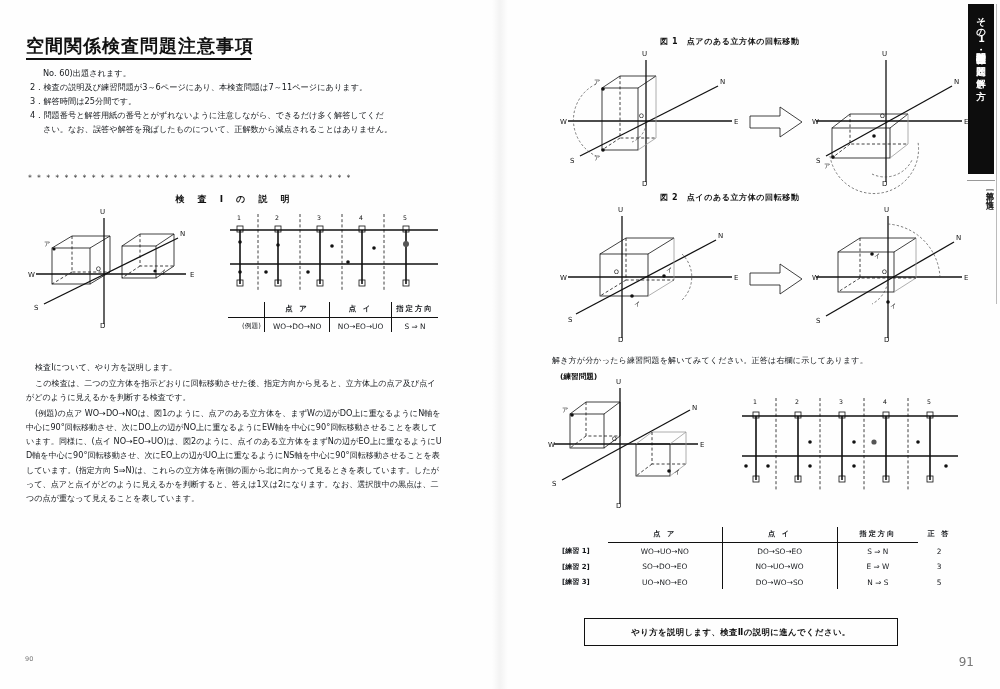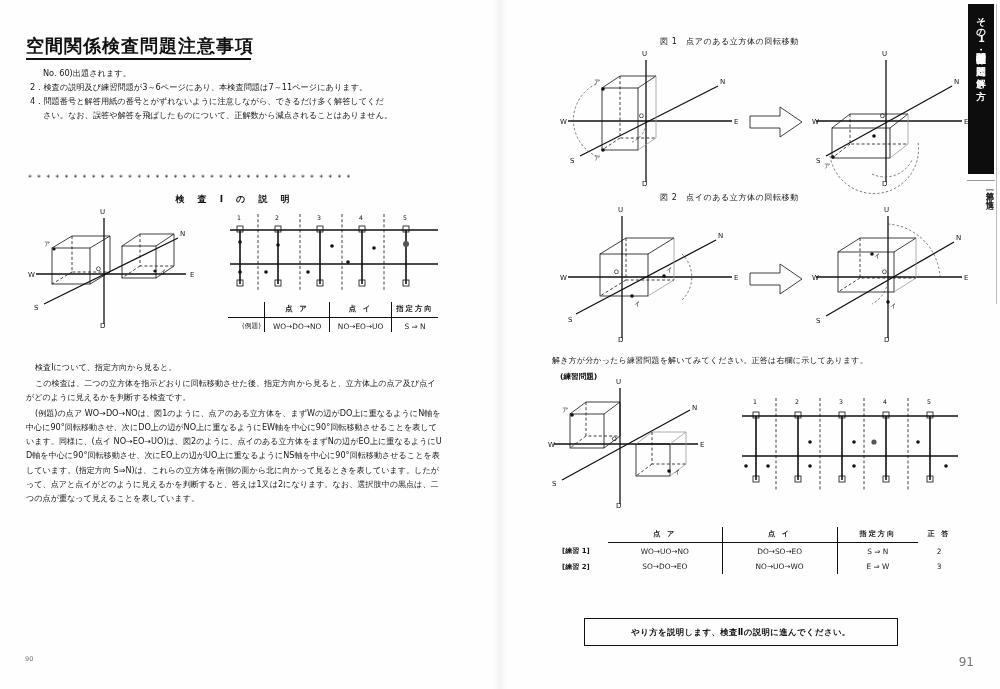--- a/index.html
+++ b/index.html
@@ -44,21 +44,21 @@
   .ex-table .lab{text-align:right;padding-right:3px;font-size:6.8px;}
 
   .body-text{position:absolute;left:26px;top:360px;width:416px;font-size:8.1px;
              line-height:1.74;color:#15181c;filter:blur(0.1px);}
   .body-text p{margin:0 0 2px 0;text-indent:9px;white-space:normal;word-break:break-all;}
 
   .pgnum-l{position:absolute;left:25px;top:655px;font-size:6.5px;color:#777;}
   .pgnum-r{position:absolute;right:26px;top:655px;font-size:12px;color:#777;margin-left:6px;}
 
   
-  .fig-cap{position:absolute;font-size:8px;font-weight:normal;letter-spacing:.6px;color:#111;}
+  .fig-cap{position:absolute;font-size:8px;font-weight:bold;letter-spacing:.6px;color:#111;}
   .lead{position:absolute;font-size:8px;color:#15181c;letter-spacing:.2px;}
   .sub-lab{position:absolute;font-size:7.6px;font-weight:bold;color:#111;}
 
   .ans-table{position:absolute;left:560px;top:527px;width:400px;font-size:7.4px;color:#15181c;}
   .ans-table table{border-collapse:collapse;width:100%;}
   .ans-table th{font-weight:bold;letter-spacing:2px;padding:2px 0 3px;text-align:center;
                 border-bottom:1px solid #111;font-size:7.2px;}
   .ans-table td{padding:3.5px 2px 2px;text-align:center;white-space:nowrap;}
   .ans-table .vline{border-left:1px solid #111;}
   .ans-table .rowlab{text-align:left;font-weight:bold;font-size:7px;padding-left:2px;}
@@ -97,20 +97,21 @@
   <div class="page page-left"></div>
   <div class="page page-right"></div>
   <div class="gutter"></div>
 
   <div class="doc-title">空間関係検査問題注意事項</div>
   <div class="title-rule"></div>
 
   <div class="notes">
     <div class="ln ind">No. 60)出題されます。</div>
     <div class="ln">2．検査の説明及び練習問題が3～6ページにあり、本検査問題は7～11ページにあります。</div>
+    <div class="ln">3．解答時間は25分間です。</div>
     <div class="ln">4．問題番号と解答用紙の番号とがずれないように注意しながら、できるだけ多く解答してくだ</div>
     <div class="ln ind">さい。なお、誤答や解答を飛ばしたものについて、正解数から減点されることはありません。</div>
   </div>
 
   <div class="starline">＊＊＊＊＊＊＊＊＊＊＊＊＊＊＊＊＊＊＊＊＊＊＊＊＊＊＊＊＊＊＊＊＊＊＊＊</div>
 
   <div class="sec-head">検 査 Ⅰ の 説 明</div>
 
   <div class="fig-axes" style="left:26px;top:216px;">
     <svg width="200" height="112" viewBox="0 0 200 112">
@@ -213,21 +214,21 @@
           <td class="lab">(例題)</td>
           <td class="vline">WO→DO→NO</td>
           <td class="vline">NO→EO→UO</td>
           <td class="vline">S ⇒ N</td>
         </tr>
       </tbody>
     </table>
   </div>
 
   <div class="body-text">
-    <p>検査Ⅰについて、指定方向から見ると。</p>
+    <p>検査Ⅰについて、やり方を説明します。</p>
     <p>この検査は、二つの立方体を指示どおりに回転移動させた後、指定方向から見ると、立方体上の点ア及び点イがどのように見えるかを判断する検査です。</p>
     <p>(例題)の点ア WO→DO→NOは、図1のように、点アのある立方体を、まずWの辺がDO上に重なるようにN軸を中心に90°回転移動させ、次にDO上の辺がNO上に重なるようにEW軸を中心に90°回転移動させることを表しています。同様に、(点イ NO→EO→UO)は、図2のように、点イのある立方体をまずNの辺がEO上に重なるようにUD軸を中心に90°回転移動させ、次にEO上の辺がUO上に重なるようにNS軸を中心に90°回転移動させることを表しています。(指定方向 S⇒N)は、これらの立方体を南側の面から北に向かって見るときを表しています。したがって、点アと点イがどのように見えるかを判断すると、答えは1又は2になります。なお、選択肢中の黒点は、二つの点が重なって見えることを表しています。</p>
   </div>
 
   <div class="pgnum-l">90</div>
 
   <div class="fig-cap" style="left:660px;top:36px;">図 1　点アのある立方体の回転移動</div>
 
   <div class="fig-axes" style="left:560px;top:56px;">
     <svg width="180" height="130" viewBox="0 0 180 130">
@@ -441,20 +442,27 @@
           <td class="vline">S ⇒ N</td>
           <td>2</td>
         </tr>
         <tr>
           <td class="rowlab">[練習 2]</td>
           <td>SO→DO→EO</td>
           <td class="vline">NO→UO→WO</td>
           <td class="vline">E ⇒ W</td>
           <td>3</td>
         </tr>
+        <tr>
+          <td class="rowlab">[練習 3]</td>
+          <td>UO→NO→EO</td>
+          <td class="vline">DO→WO→SO</td>
+          <td class="vline">N ⇒ S</td>
+          <td>5</td>
+        </tr>
       </tbody>
     </table>
   </div>
 
   <div class="nextbox">やり方を説明します、検査Ⅱの説明に進んでください。</div>
 
   <div class="pgnum-r">91</div>
 
   <div class="tab-vrule"></div>
   <div class="tab-black">

